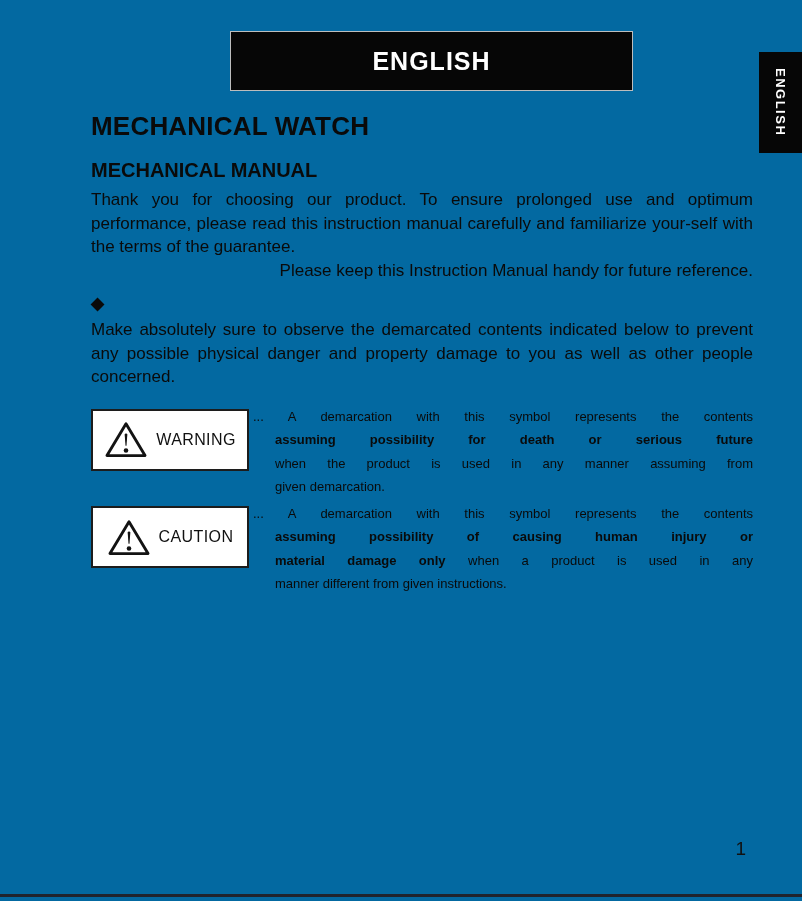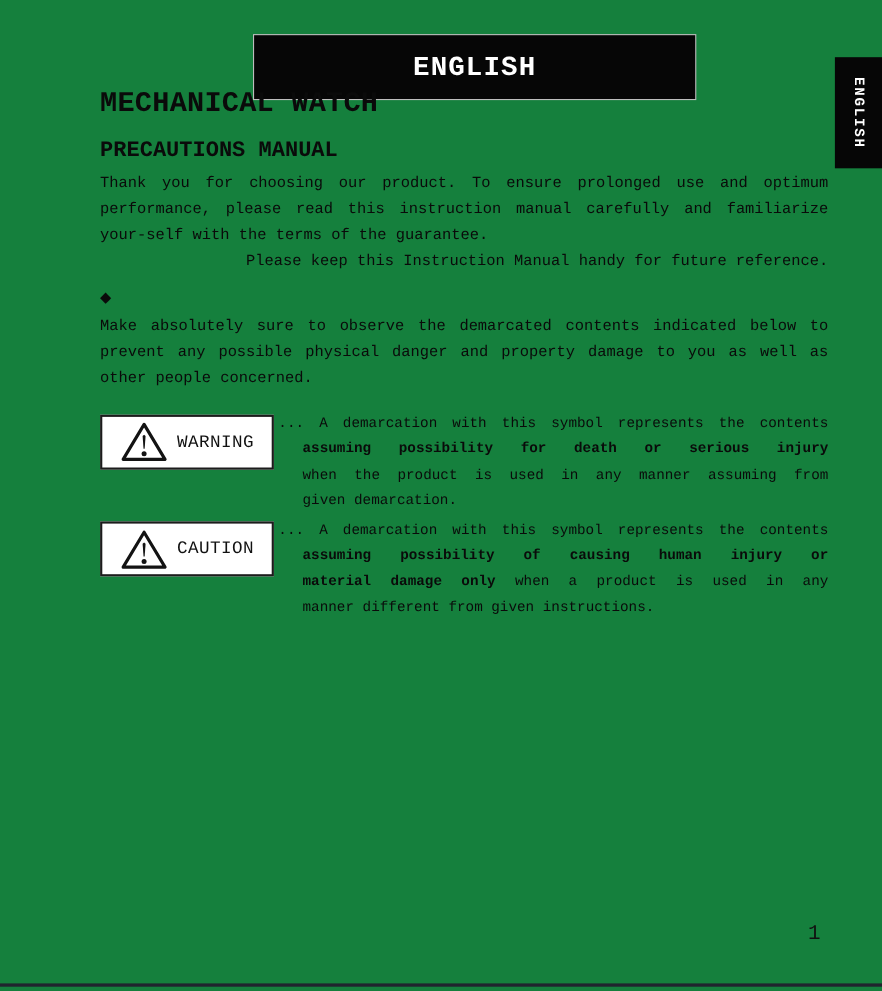--- a/index.html
+++ b/index.html
@@ -2,24 +2,23 @@
 <html><head>
 <meta charset="utf-8">
 <style>
   * { margin: 0; padding: 0; box-sizing: border-box; }
   html, body { background: #e8e8e8; }
   body { font-family: "Liberation Sans", sans-serif; }
   .page {
     position: relative;
     width: 802px;
     height: 901px;
-    background: #15803d;
+    background: #0369a1;
     color: #0a0a0a;
     overflow: hidden;
-    font-family: Liberation Mono, monospace;
   }
   .banner {
     position: absolute;
     left: 231px; top: 32px;
     width: 401px; height: 58px;
     background: #060606;
     display: flex; align-items: center; justify-content: center;
     box-shadow: 0 0 0 1px #bdbdbd;
   }
   .banner span {
@@ -43,34 +42,34 @@
     font-weight: bold;
     letter-spacing: 1.5px;
     white-space: nowrap;
   }
   .content {
     position: absolute;
     left: 91px; top: 0;
     width: 662px;
   }
   .title {
-    margin-top: 78px;
+    margin-top: 110px;
     font-size: 26px;
     line-height: 32px;
     font-weight: bold;
     letter-spacing: 0.2px;
   }
   .subtitle {
     margin-top: 17px;
     font-size: 20px;
     line-height: 22px;
     font-weight: bold;
   }
   .body-text {
-    font-size: 14px;
+    font-size: 17px;
     line-height: 23.7px;
     text-align: justify;
   }
   .intro-1 { margin-top: 7px; }
   .intro-2 { text-align: right; }
   .safety-heading {
     margin-top: 9px;
     font-size: 19px;
     line-height: 24px;
     font-weight: bold;
@@ -80,21 +79,21 @@
   .safety-body { margin-top: 2px; }
   .notices { margin-top: 20px; }
   .notice-row {
     display: flex;
     align-items: flex-start;
     gap: 4px;
   }
   .notice-row + .notice-row { margin-top: 8px; }
   .notice-box {
     flex: 0 0 158px;
-    height: 50px;
+    height: 62px;
     border: 2px solid #1c1c1c;
     background: #fff;
     display: flex; align-items: center; justify-content: center;
     gap: 8px;
   }
   .notice-box .tri { display: flex; align-items: center; }
   .notice-label {
     font-size: 16px;
     letter-spacing: 0.4px;
     color: #111;
@@ -134,21 +133,21 @@
   <div class="banner">
     <span>ENGLISH</span>
   </div>
 
   <div class="side-tab">
     <span>ENGLISH</span>
   </div>
 
   <div class="content">
     <h1 class="title">MECHANICAL WATCH</h1>
-    <h2 class="subtitle">PRECAUTIONS MANUAL</h2>
+    <h2 class="subtitle">MECHANICAL MANUAL</h2>
     <p class="body-text intro-1">Thank you for choosing our product. To ensure prolonged use and optimum performance, please read this instruction manual carefully and familiarize your-self with the terms of the guarantee.</p>
     <p class="body-text intro-2">Please keep this Instruction Manual handy for future reference.</p>
 
     <h3 class="safety-heading">
       <span class="diamond">◆</span>
     </h3>
     <p class="body-text safety-body">Make absolutely sure to observe the demarcated contents indicated below to prevent any possible physical danger and property damage to you as well as other people concerned.</p>
 
     <div class="notices">
   <div class="notice-row">
@@ -157,21 +156,21 @@
         <svg width="44" height="39" viewBox="0 0 52 46" aria-hidden="true">
           <path d="M26 4.5 L48.5 42 L3.5 42 Z" fill="none" stroke="#131313" stroke-width="3.4" stroke-linejoin="round"></path>
           <path d="M26 15.5 L27.6 16.8 L26.6 30.5 L25.4 30.5 L24.4 16.8 Z" fill="#131313"></path>
           <circle cx="26" cy="36" r="2.7" fill="#131313"></circle>
         </svg>
       </span>
       <span class="notice-label">WARNING</span>
     </div>
     <div class="notice-text">
             <div class="notice-line"><span>... A demarcation with this symbol represents the contents</span></div>
-            <div class="notice-line"><span class="b">assuming possibility for death or serious injury</span></div>
+            <div class="notice-line"><span class="b">assuming possibility for death or serious future</span></div>
             <div class="notice-line"><span>when the product is used in any manner assuming from</span></div>
             <div class="notice-line"><span>given demarcation.</span></div>
           </div>
   </div>
 
   <div class="notice-row">
     <div class="notice-box">
       <span class="tri">
         <svg width="44" height="39" viewBox="0 0 52 46" aria-hidden="true">
           <path d="M26 4.5 L48.5 42 L3.5 42 Z" fill="none" stroke="#131313" stroke-width="3.4" stroke-linejoin="round"></path>

